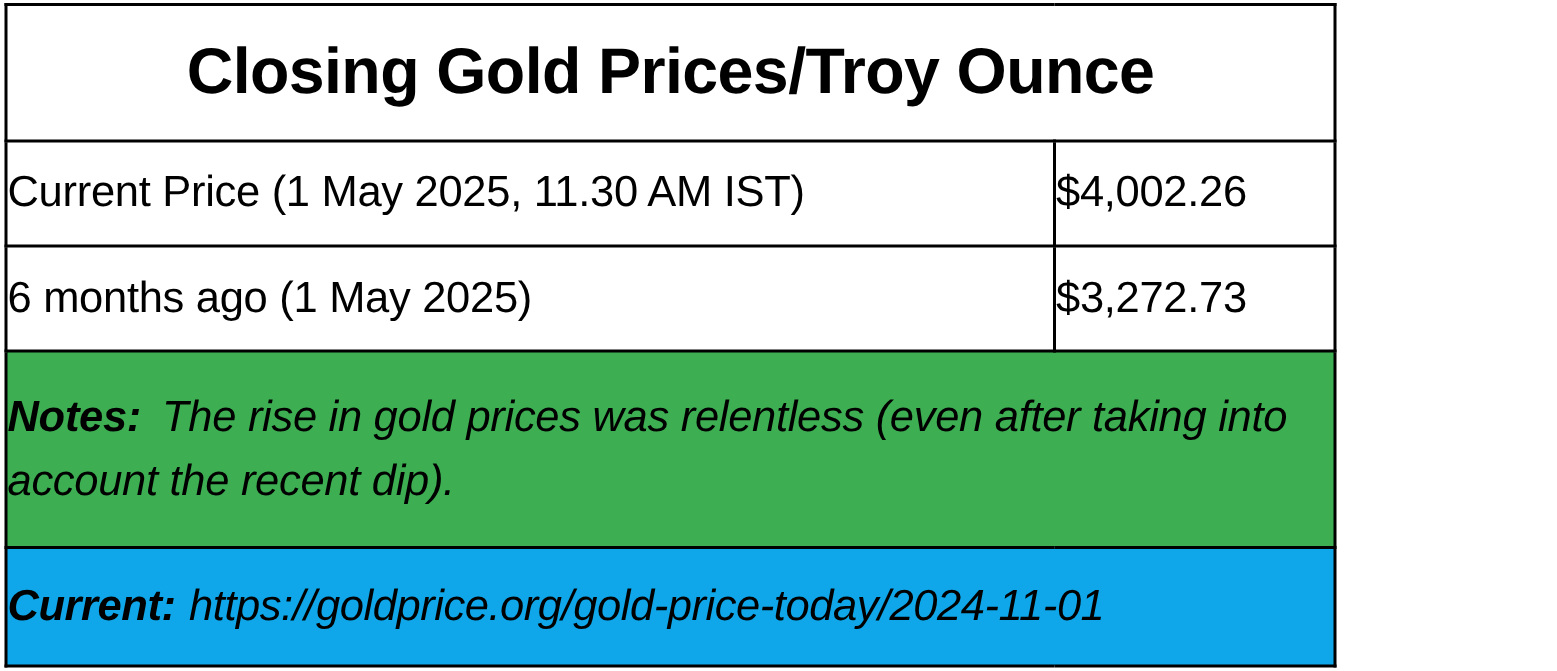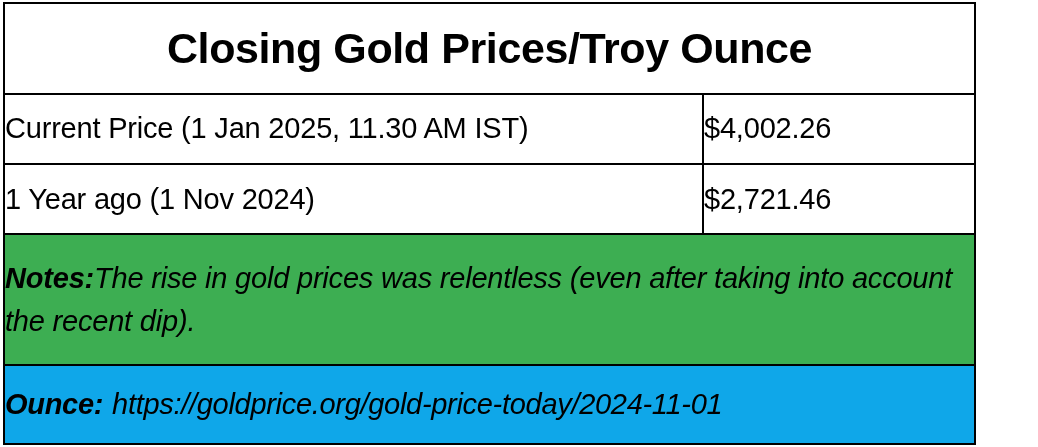--- a/index.html
+++ b/index.html
@@ -11,21 +11,21 @@
     width: 1038px;
     height: 447px;
     font-family: "Liberation Sans", sans-serif;
     overflow: hidden;
   }
 
   .table-wrap {
     position: absolute;
     left: 3px;
     top: 2px;
-    width: 973px;
+    width: 888px;
     height: 443px;
     box-sizing: border-box;
   }
 
   table.gold-table {
     width: 100%;
     height: 100%;
     border-collapse: collapse;
     table-layout: fixed;
     background: #ffffff;
@@ -82,21 +82,21 @@
     font-size: 29px;
     font-style: italic;
     line-height: 1.48;
     padding: 4px 10px 6px 8px;
     text-align: left;
     letter-spacing: -0.2px;
   }
   .notes-label {
     font-weight: bold;
     font-style: italic;
-    margin-right: 0;
+    margin-right: 14px;
   }
   .notes-text {
     font-style: italic;
   }
 
   
   .source-cell {
     background: #0FA7E9;
     height: 60px;
     font-size: 29px;
@@ -124,28 +124,28 @@
   <table class="gold-table">
     <colgroup>
       <col class="col-time">
       <col class="col-price">
     </colgroup>
     <tbody>
       <tr>
         <td class="title-cell" colspan="2">Closing Gold Prices/Troy Ounce</td>
       </tr>
       <tr>
-        <td class="data-row-cell time-cell">Current Price (1 Jan 2025, 11.30 AM IST)</td>
+        <td class="data-row-cell time-cell">Current Price (1 May 2025, 11.30 AM IST)</td>
         <td class="data-row-cell price-cell">$4,002.26</td>
       </tr>
       <tr>
-        <td class="data-row-cell time-cell">1 Year ago (1 Nov 2024)</td>
-        <td class="data-row-cell price-cell">$2,721.46</td>
+        <td class="data-row-cell time-cell">6 months ago (1 May 2025)</td>
+        <td class="data-row-cell price-cell">$3,272.73</td>
       </tr>
       <tr>
         <td class="notes-cell" colspan="2"><span class="notes-label">Notes:</span><span class="notes-text">The rise in gold prices was relentless (even after taking into account the recent dip).</span></td>
       </tr>
       <tr>
-        <td class="source-cell" colspan="2"><span class="source-label">Ounce:</span><span class="source-url">https://goldprice.org/gold-price-today/2024-11-01</span></td>
+        <td class="source-cell" colspan="2"><span class="source-label">Current:</span><span class="source-url">https://goldprice.org/gold-price-today/2024-11-01</span></td>
       </tr>
     </tbody>
   </table>
 </div>
 
 </body></html>

